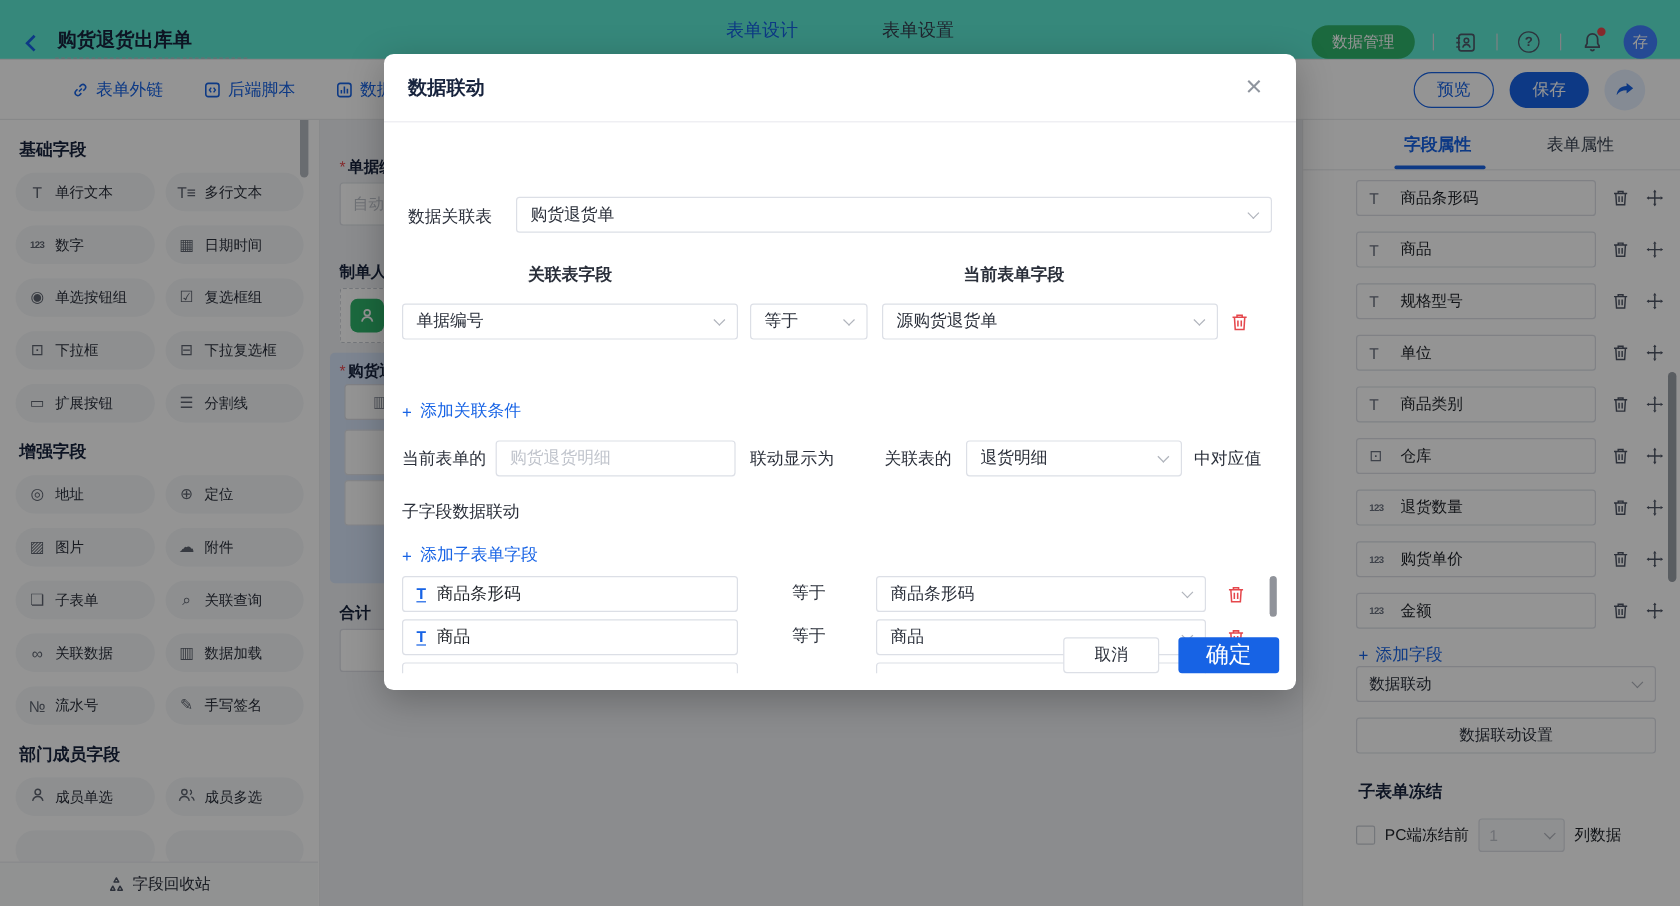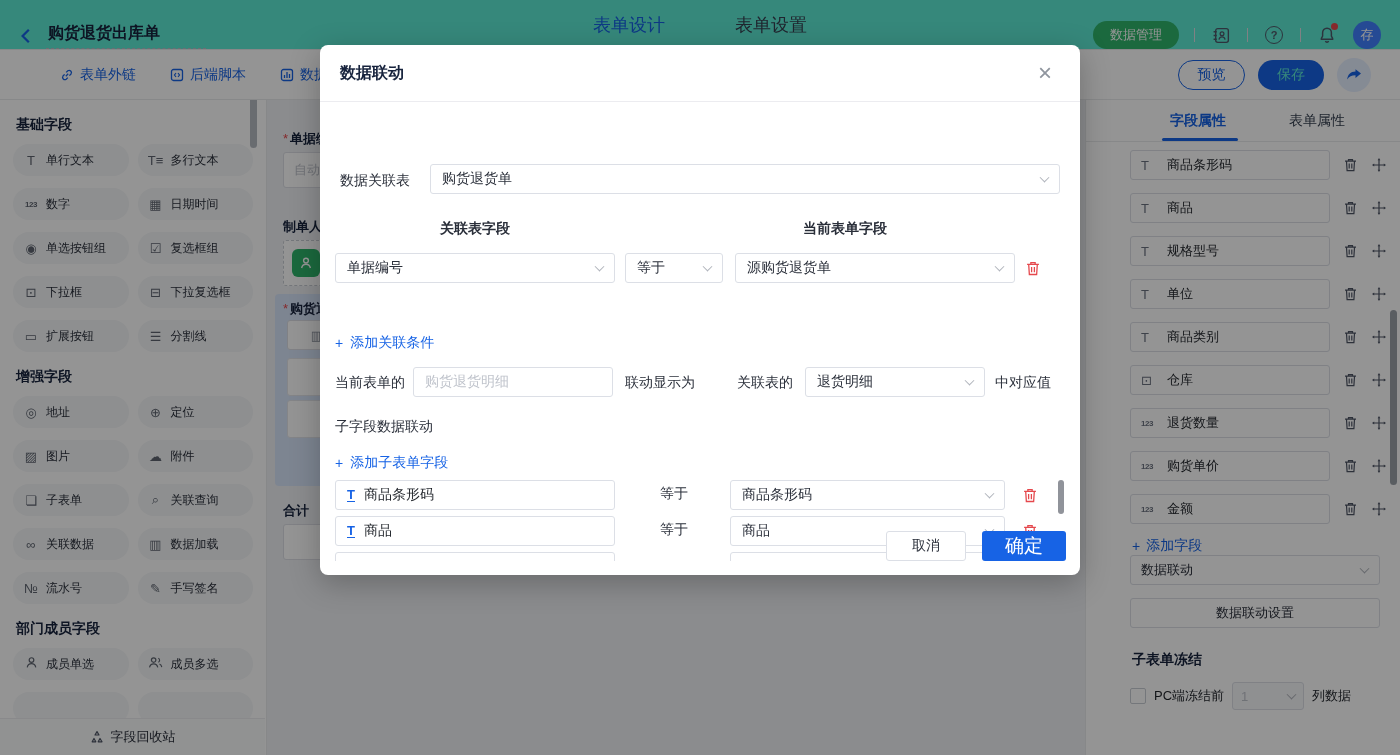--- a/index.html
+++ b/index.html
@@ -5,37 +5,37 @@
   * { margin:0; padding:0; box-sizing:border-box; }
   html,body { width:1400px; height:755px; overflow:hidden; }
   body { font-family:"Liberation Sans","DejaVu Sans",sans-serif; font-size:13px; color:#1f2329; background:#eff1f4; position:relative; }
 
   
   .topbar { position:absolute; left:0; top:0; width:1400px; height:50px; background:#5eead4; border-bottom:1px solid #e8eaed; display:flex; align-items:flex-end; z-index:5; }
   .tb-left { display:flex; align-items:center; padding-left:14px; gap:8px; }
   .tb-back { width:24px; height:24px; display:flex; align-items:center; justify-content:center; cursor:pointer; }
   .tb-title { font-size:16px; font-weight:700; color:#17233d; border-bottom:1px dashed #b8bdc7; padding:0 46px 4px 2px; }
   .tb-tabs { position:absolute; left:0; top:0; width:100%; height:50px; display:flex; align-items:center; justify-content:center; gap:70px; pointer-events:none; }
-  .tb-tab { font-size:18px; color:#374151; pointer-events:auto; cursor:pointer; }
+  .tb-tab { font-size:15px; color:#374151; pointer-events:auto; cursor:pointer; }
   .tb-tab.active { color:#1763e5; }
   .tb-right { margin-left:auto; display:flex; align-items:center; gap:15px; padding-right:19px; }
   .btn-green { height:28px; padding:0 17px; border-radius:14px; background:#2fb56b; color:#fff; font-size:13px; display:flex; align-items:center; cursor:pointer; }
   .tb-sep { width:1px; height:14px; background:#dcdfe3; }
   .tb-ic { width:22px; height:22px; display:flex; align-items:center; justify-content:center; cursor:pointer; position:relative; color:#4e5969; }
   .help-circle { width:18px; height:18px; border:1.4px solid #4e5969; border-radius:50%; font-size:11px; font-weight:700; display:flex; align-items:center; justify-content:center; color:#4e5969; }
   .bell-dot { position:absolute; right:0px; top:-1px; width:7px; height:7px; background:#e5484d; border-radius:50%; }
   .avatar { width:28px; height:28px; border-radius:50%; background:#4080ff; color:#fff; font-size:13px; display:flex; align-items:center; justify-content:center; cursor:pointer; }
 
   
   .toolbar { position:absolute; left:0; top:50px; width:1400px; height:50px; background:#fff; border-bottom:1px solid #e8eaed; display:flex; align-items:center; z-index:4; }
   .tl-left { display:flex; align-items:center; gap:34px; padding-left:60px; }
   .tl-link { display:flex; align-items:center; gap:6px; color:#1763e5; font-size:14px; cursor:pointer; }
   .tl-right { margin-left:auto; display:flex; align-items:center; gap:13px; padding-right:29px; }
   .btn-preview { width:67px; height:30px; border:1px solid #1763e5; color:#1763e5; border-radius:15px; background:#fff; display:flex; align-items:center; justify-content:center; font-size:14px; cursor:pointer; }
-  .btn-save { width:66px; height:30px; background:#1763e5; color:#5eead4; border-radius:15px; display:flex; align-items:center; justify-content:center; font-size:14px; cursor:pointer; }
+  .btn-save { width:66px; height:30px; background:#1763e5; color:#ffffff; border-radius:15px; display:flex; align-items:center; justify-content:center; font-size:14px; cursor:pointer; }
   .btn-share { width:34px; height:34px; border-radius:50%; background:#e6efff; display:flex; align-items:center; justify-content:center; cursor:pointer; }
 
   
   .main { position:absolute; left:0; top:100px; width:1400px; height:655px; display:flex; }
   .sidebar { width:267px; height:655px; background:#fff; border-right:1px solid #e8eaed; position:relative; padding:0 13px; }
   .sb-thumb { position:absolute; right:9px; top:-8px; width:7px; height:56px; background:#b6bac2; border-radius:4px; }
   .sb-title { font-size:14px; font-weight:700; color:#17233d; margin:16px 3px 10px; }
   .sb-grid { display:grid; grid-template-columns:1fr 1fr; gap:12px 9px; }
   .pill { height:32px; background:#f4f6f8; border-radius:16px; display:flex; align-items:center; padding:0 10px; gap:7px; cursor:grab; overflow:hidden; white-space:nowrap; }
   .pill-ic { color:#5f6570; font-size:13px; width:16px; text-align:center; flex:none; }

